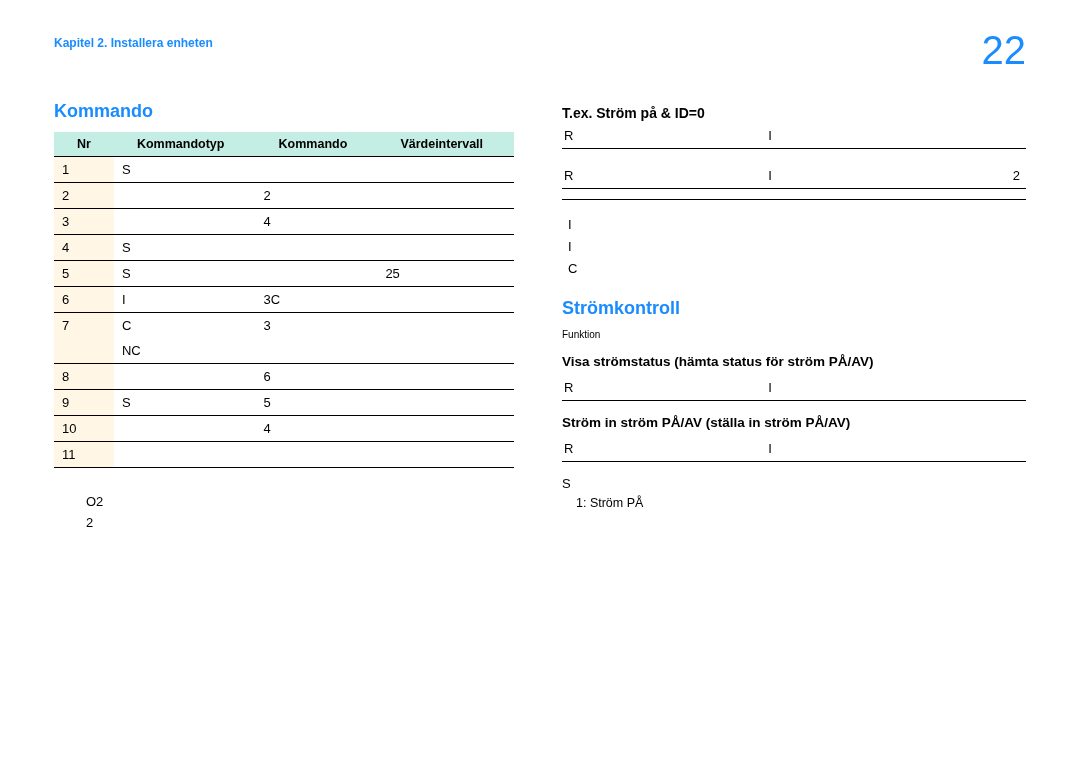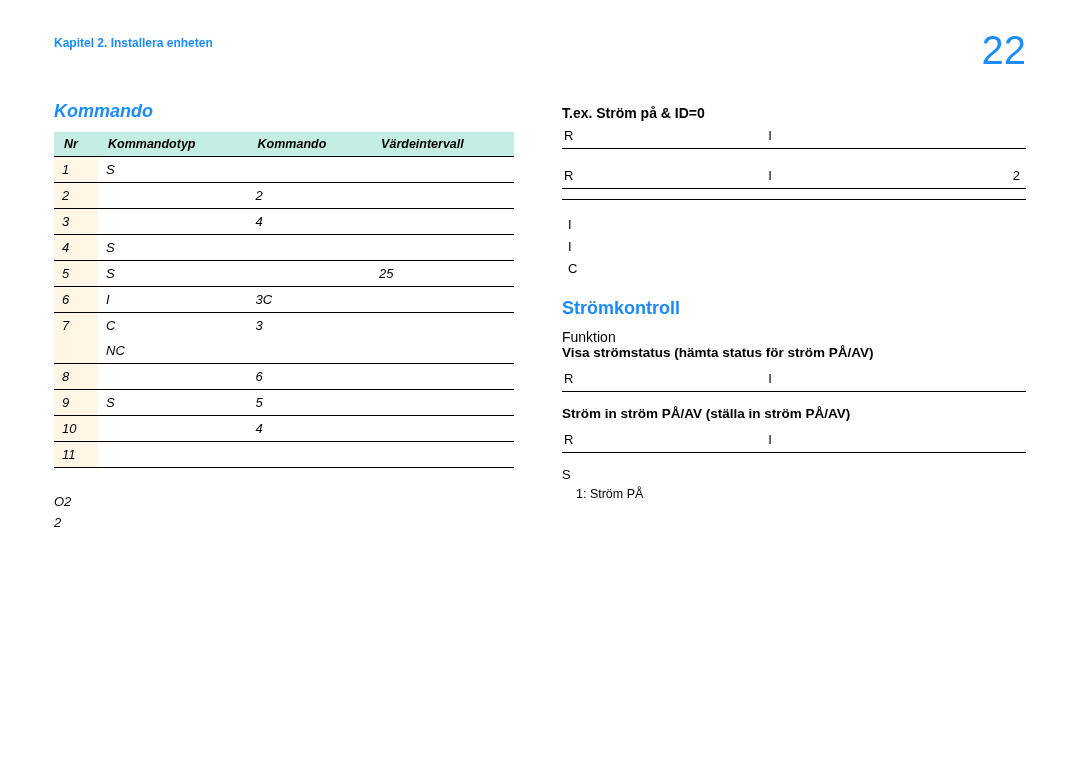--- a/index.html
+++ b/index.html
@@ -26,21 +26,21 @@
   .page-number {
     color: #1a8cff;
     font-size: 40px;
     font-weight: 300;
   }
   .content {
     display: flex;
     padding: 28px 54px 0 54px;
     gap: 48px;
   }
-  .left-col { width: 460px; font-style: italic; }
+  .left-col { width: 460px; }
   .right-col { flex: 1; }
 
   h2.section {
     color: #1a8cff;
     font-size: 18px;
     font-weight: 600;
     margin-bottom: 10px;
   }
   h3.subsection {
     color: #000;
@@ -52,39 +52,40 @@
 
   table.cmd {
     border-collapse: collapse;
     width: 100%;
     font-size: 13px;
   }
   table.cmd thead th {
     background: #c4ede4;
     text-align: left;
     font-weight: 700;
-    padding: 5px 10px;
+    padding: 5px 23px;
     border-bottom: 1px solid #000;
     font-size: 12.5px;
   }
   table.cmd tbody td {
     padding: 5px 8px;
     border-bottom: 1px solid #000;
     vertical-align: top;
   }
   table.cmd tbody td:first-child {
     background: #fff6e6;
     width: 44px;
   }
   table.cmd .noborder td { border-bottom: none; }
 
   .footnote {
     font-size: 13px;
     margin-top: 24px;
     line-height: 1.6;
+    margin-left: 32px;
   }
 
   .kv-table {
     width: 100%;
     border-collapse: collapse;
     font-size: 13px;
     margin-bottom: 14px;
   }
   .kv-table td {
     border-bottom: 1px solid #000;
@@ -96,21 +97,22 @@
   .kv-table .val-cell { width: 53%; }
 
   .list-block {
     font-size: 13px;
     margin-bottom: 18px;
     line-height: 1.7;
     padding-left: 6px;
   }
 
   .func-label {
-    font-size: 14px;
+    font-size: 10px;
+    margin-bottom: 14px;
   }
   .bold-line {
     font-size: 13.5px;
     font-weight: 600;
     margin-bottom: 6px;
   }
   .s-block { font-size: 13px; margin-top: 10px; }
   .s-sub { font-size: 12.5px; padding-left: 14px; line-height: 1.6; margin-top:2px; }
 </style>
 </head>

